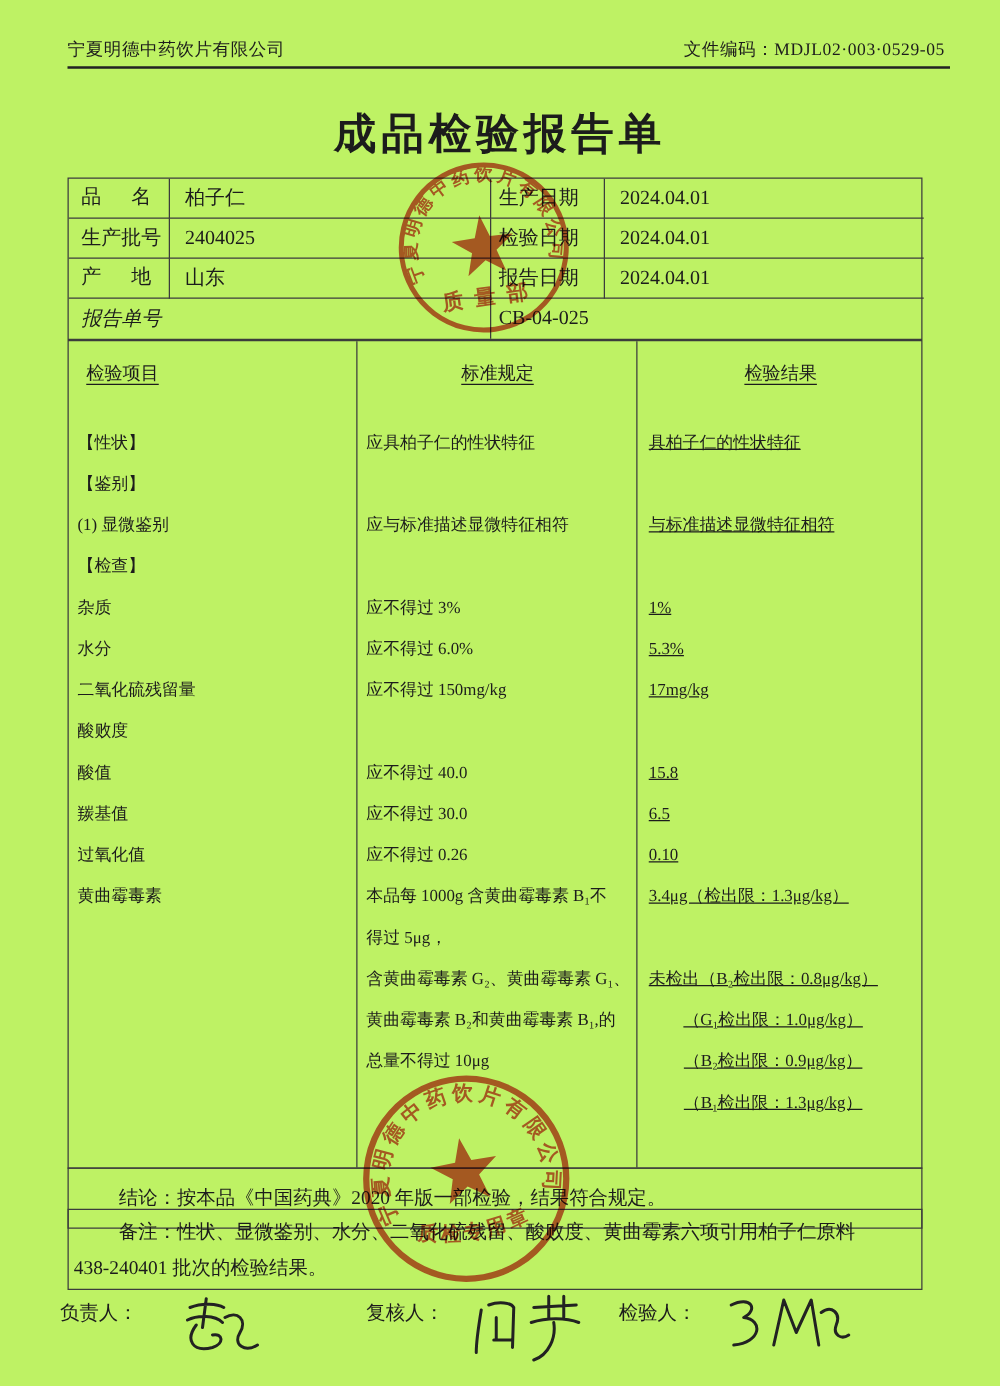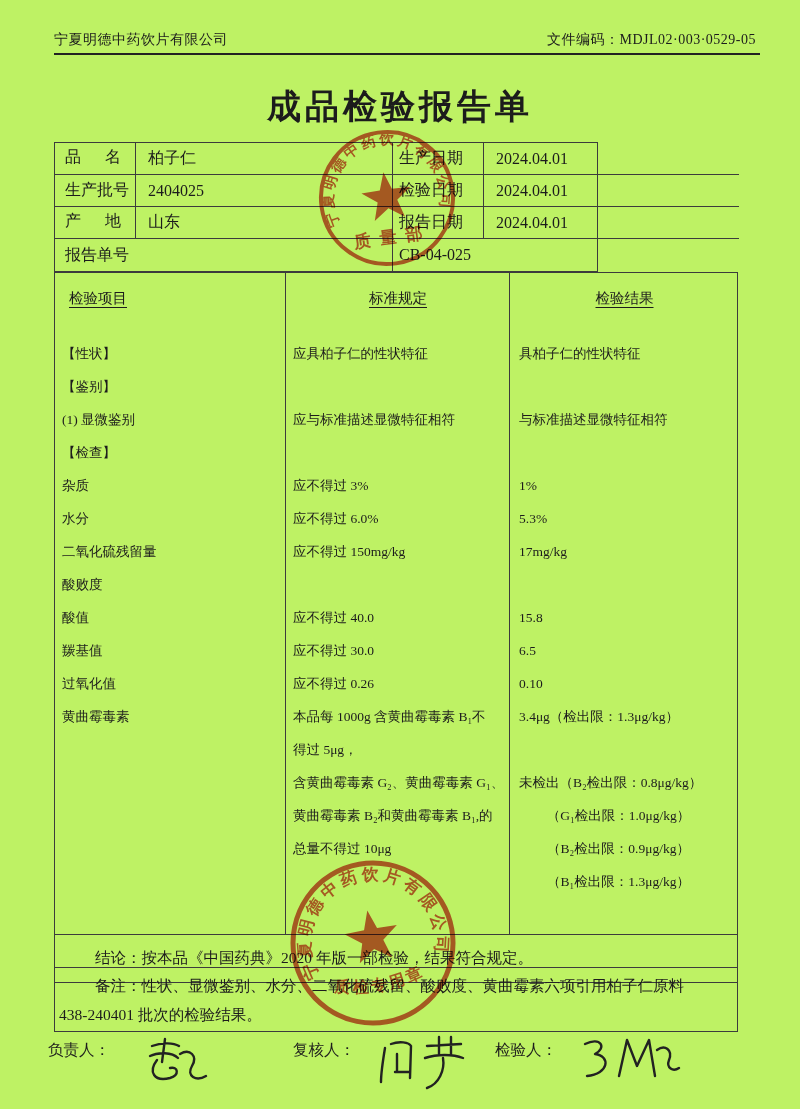--- a/index.html
+++ b/index.html
@@ -8,48 +8,48 @@
     font-family:"Liberation Serif","DejaVu Serif",serif;color:#1c1c1c;overflow:hidden;
   }
   
   .doc-header{position:absolute;top:31px;left:54px;width:702px;display:flex;
     justify-content:space-between;font-size:14px;letter-spacing:.5px;}
   .header-rule{position:absolute;top:53px;left:54px;width:706px;height:2px;background:#222;}
   .doc-title{position:absolute;top:84px;left:0;width:800px;text-align:center;
     font-family:"Liberation Sans","DejaVu Sans",sans-serif;
     font-size:34px;font-weight:700;letter-spacing:4px;}
   
-  .info-table{position:absolute;left:54px;top:142px;width:544px;height:130px;
+  .info-table{position:absolute;left:54px;top:142px;width:684px;height:130px;
     border:1px solid #3c3c3c;box-sizing:border-box;display:grid;
     grid-template-columns:81px 257px 91px 255px;grid-template-rows:repeat(4,32px);
     font-size:16px;}
   .ic{border-right:1px solid #3c3c3c;border-bottom:1px solid #3c3c3c;
     display:flex;align-items:center;padding-left:12px;box-sizing:border-box;overflow:hidden;}
   .ic.lab{padding-left:10px;}
   .ic.just{display:block;text-align:justify;text-align-last:justify;
     padding:4px 14px 0 10px;}
   .ic.nbr{border-right:none;}
   .ic.nbb{border-bottom:none;}
-  .ic.span2a{grid-column:1 / span 2;}
+  .ic.span2a{grid-column:1 / span 2;font-style:italic;}
   .ic.span2b{grid-column:3 / span 2;padding-left:6px;}
   
   .spec-table{position:absolute;left:54px;top:272px;width:684px;height:663px;
     border:1px solid #3c3c3c;box-sizing:border-box;}
   .v-div{position:absolute;top:0;height:100%;width:1px;background:#3c3c3c;}
   .v-div.d1{left:230px;} .v-div.d2{left:454px;}
   .spec-header{display:grid;grid-template-columns:231px 224px 229px;height:34px;
     margin-top:8px;align-items:center;font-size:14.5px;}
   .spec-header .h{text-decoration:underline;text-underline-offset:4px;}
   .spec-header .h.i{padding-left:14px;}
   .spec-header .h.c{text-align:center;}
   .spec-body{margin-top:22px;}
   .spec-row{display:grid;grid-template-columns:231px 224px 229px;height:33px;
     align-items:center;font-size:13.5px;}
   .sc{padding-left:7px;box-sizing:border-box;overflow:hidden;white-space:nowrap;}
-  .sc.r{padding-left:9px;}
+  .sc.r{padding-left:9px;text-decoration:underline;}
   .sc.r.right{text-align:center;padding-right:12px;padding-left:0;}
   
   .conclusion-box{position:absolute;left:54px;top:934px;width:684px;height:49px;
     border:1px solid #3c3c3c;box-sizing:border-box;display:flex;align-items:center;
     padding-left:40px;font-size:15.5px;}
   .remark-box{position:absolute;left:54px;top:967px;width:684px;height:65px;
     border:1px solid #3c3c3c;box-sizing:border-box;font-size:15.5px;line-height:29px;
     padding-top:3px;}
   .remark-box .l1{padding-left:40px;}
   .remark-box .l2{padding-left:4px;}

